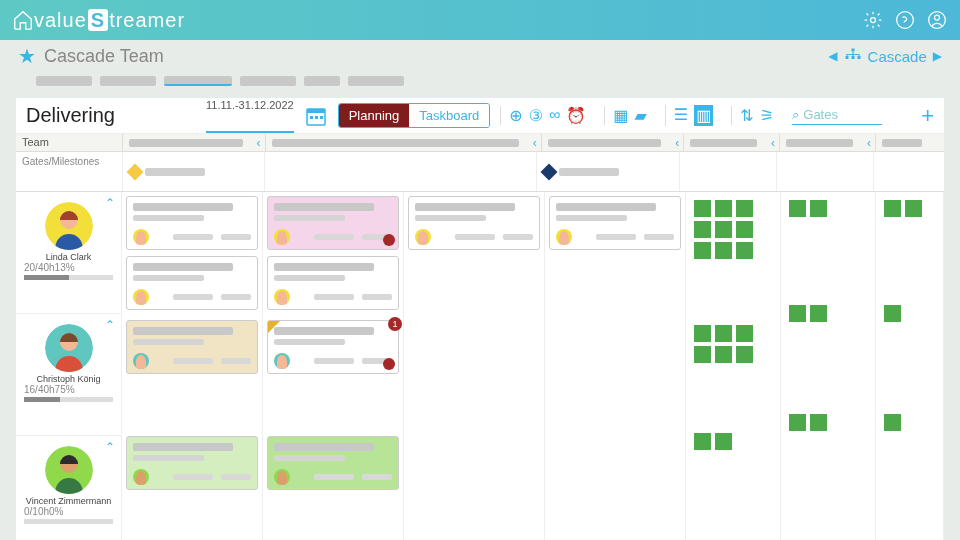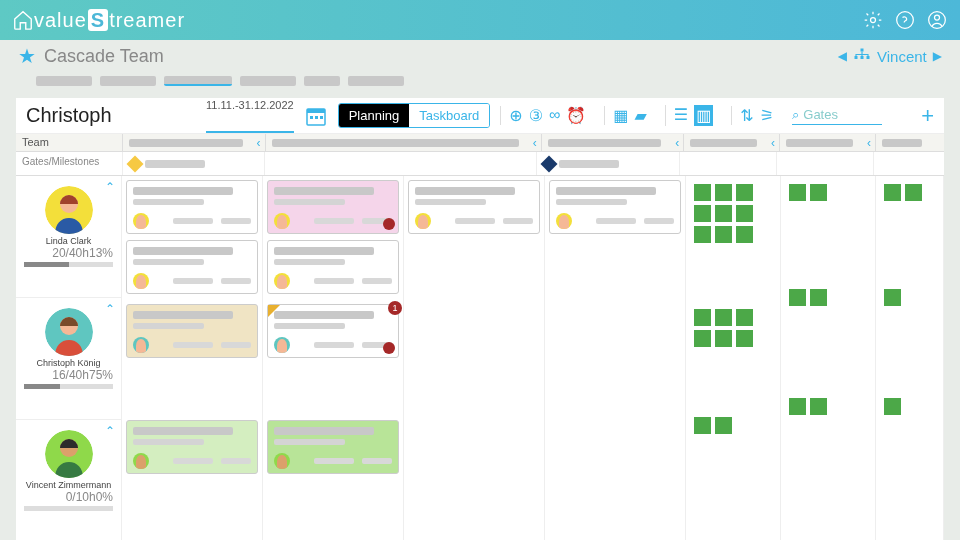--- a/index.html
+++ b/index.html
@@ -16,43 +16,43 @@
 .tab{width:56px;height:10px;background:#c8c8c8;border-radius:2px}
 .tab.active{border-bottom:2px solid #3ab5e8;width:68px}
 .tab-sm{width:36px}
 .board{background:#fff;margin:8px 16px 0 16px;height:448px;position:relative;overflow:hidden}
 .board-hdr{height:36px;display:flex;align-items:center;padding:0 10px;gap:10px;border-bottom:1px solid #eee}
 .board-title{font-size:20px;font-weight:400;color:#222;width:170px}
 .date-range{font-size:11px;color:#555;border-bottom:2px solid #3ab5e8;padding-bottom:20px}
 .cal-icon{color:#3ab5e8;font-size:20px}
 .mode-toggle{display:flex;border:1px solid #3ab5e8;border-radius:3px;overflow:hidden;font-size:13px}
 .mode-btn{padding:4px 10px;background:#fff;color:#3ab5e8;cursor:pointer}
-.mode-btn.active{background:#000000;color:#fff}
+.mode-btn.active{background:#7f1d1d;color:#fff}
 .tool-icons{display:flex;gap:10px;color:#3ab5e8;align-items:center;font-size:16px}
 .tool-icons .grp{display:flex;gap:6px;padding:0 8px;border-left:1px solid #ddd}
 .search{display:flex;align-items:center;gap:4px;color:#3ab5e8;font-size:13px;border-bottom:1px solid #3ab5e8;padding-bottom:1px;width:90px}
 .plus{color:#3ab5e8;font-size:22px;margin-left:auto;cursor:pointer}
 .takt-row{height:18px;display:flex;background:#f4f4f0;border-bottom:1px solid #ddd;font-size:11px}
 .takt-label{width:106px;padding:2px 6px;color:#555}
 .takt-col{flex:1;border-left:1px solid #ddd;display:flex;align-items:center;padding:0 4px;position:relative}
 .takt-col .bar{height:8px;background:#c8c8c8;border-radius:2px;flex:1;margin:0 18px 0 2px}
 .takt-col .chev{position:absolute;right:4px;color:#3ab5e8;font-size:12px}
-.gates-row{height:24px;display:flex;border-bottom:1px solid #ddd;font-size:10px}
+.gates-row{height:40px;display:flex;border-bottom:1px solid #ddd;font-size:10px}
 .gates-label{width:106px;padding:4px 6px;color:#888}
 .gates-col{flex:1;border-left:1px solid #eee;display:flex;align-items:center;gap:4px;padding:0 6px}
 .diamond{width:12px;height:12px;transform:rotate(45deg)}
 .yellow-d{background:#f6c943}
 .blue-d{background:#1a3a6b}
 .gates-bar{height:8px;width:60px;background:#d0d0d0;border-radius:2px}
 .grid{display:flex;height:370px;overflow:hidden}
 .people-col{width:106px;border-right:1px solid #eee}
 .person{height:122px;border-bottom:1px solid #eee;padding:6px 4px;position:relative}
 .avatar{width:48px;height:48px;border-radius:50%;margin:4px auto 2px auto;display:block}
 .pname{font-size:9px;text-align:center;color:#444}
-.phours{font-size:12px;color:#888;display:flex;justify-content:flex-end;padding:0 4px}
+.phours{font-size:10px;color:#888;display:flex;justify-content:flex-start;padding:0 4px}
 .pbar{height:5px;background:#ddd;margin:2px 4px;position:relative}
 .pbar-fill{height:100%;background:#888}
 .collapse{position:absolute;top:4px;right:6px;color:#3ab5e8;font-size:12px}
 .lanes{flex:1;display:flex}
 .lane{flex:1;border-right:1px solid #eee;padding:4px}
 .card{background:#fff;border:1px solid #ccc;border-radius:3px;margin-bottom:6px;padding:6px 6px 4px 6px;position:relative;min-height:54px}
 .card.pink{background:#f5d5ea}
 .card.beige{background:#f0e4c4}
 .card.lime{background:#d4eec0}
 .card.green{background:#b8e498}
@@ -110,37 +110,37 @@
   <span>Cascade Team</span>
   <div class="cascade">
     <span style="font-size:12px">◀</span>
     <svg width="18" height="16" viewBox="0 0 24 20" fill="#3ab5e8">
         <rect x="10" y="0" width="4" height="4"></rect>
         <rect x="2" y="10" width="4" height="4"></rect>
         <rect x="10" y="10" width="4" height="4"></rect>
         <rect x="18" y="10" width="4" height="4"></rect>
         <path d="M12 4v4M4 10v-2h16v2M12 8v2" stroke="#3ab5e8" stroke-width="1.5" fill="none"></path>
       </svg>
-    <span>Vincent</span>
+    <span>Cascade</span>
     <span style="font-size:12px">▶</span>
   </div>
 </div>
 
 <div class="tabs">
   <div class="tab"></div>
   <div class="tab"></div>
   <div class="tab active"></div>
   <div class="tab"></div>
   <div class="tab tab-sm"></div>
   <div class="tab"></div>
 </div>
 
 <div class="board">
   <div class="board-hdr">
-    <div class="board-title">Christoph</div>
+    <div class="board-title">Delivering</div>
     <div class="date-range">11.11.-31.12.2022</div>
     <div class="cal-icon">
       <svg width="24" height="24" viewBox="0 0 24 24" fill="#3ab5e8">
           <rect x="3" y="5" width="18" height="16" rx="1" fill="none" stroke="#3ab5e8" stroke-width="1.5"></rect>
           <rect x="3" y="5" width="18" height="4"></rect>
           <rect x="6" y="12" width="3" height="3"></rect>
           <rect x="11" y="12" width="3" height="3"></rect>
           <rect x="16" y="12" width="3" height="3"></rect>
         </svg>
     </div>

